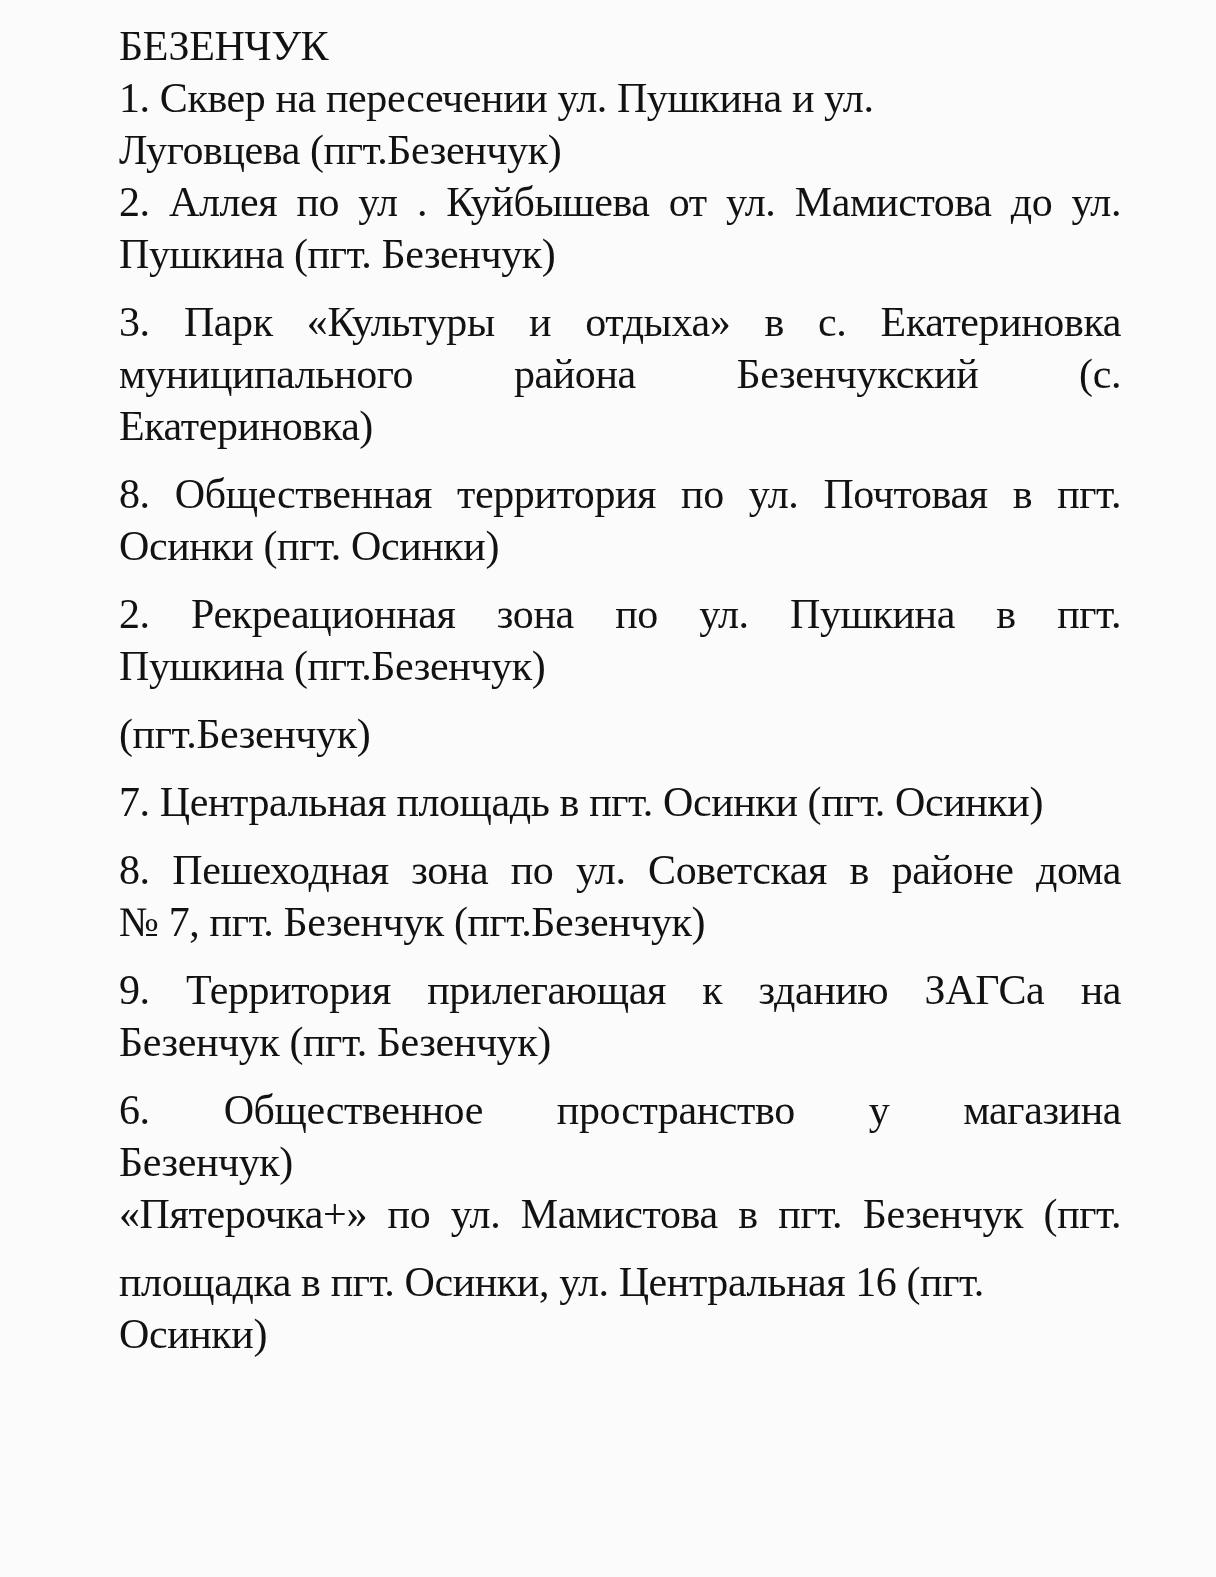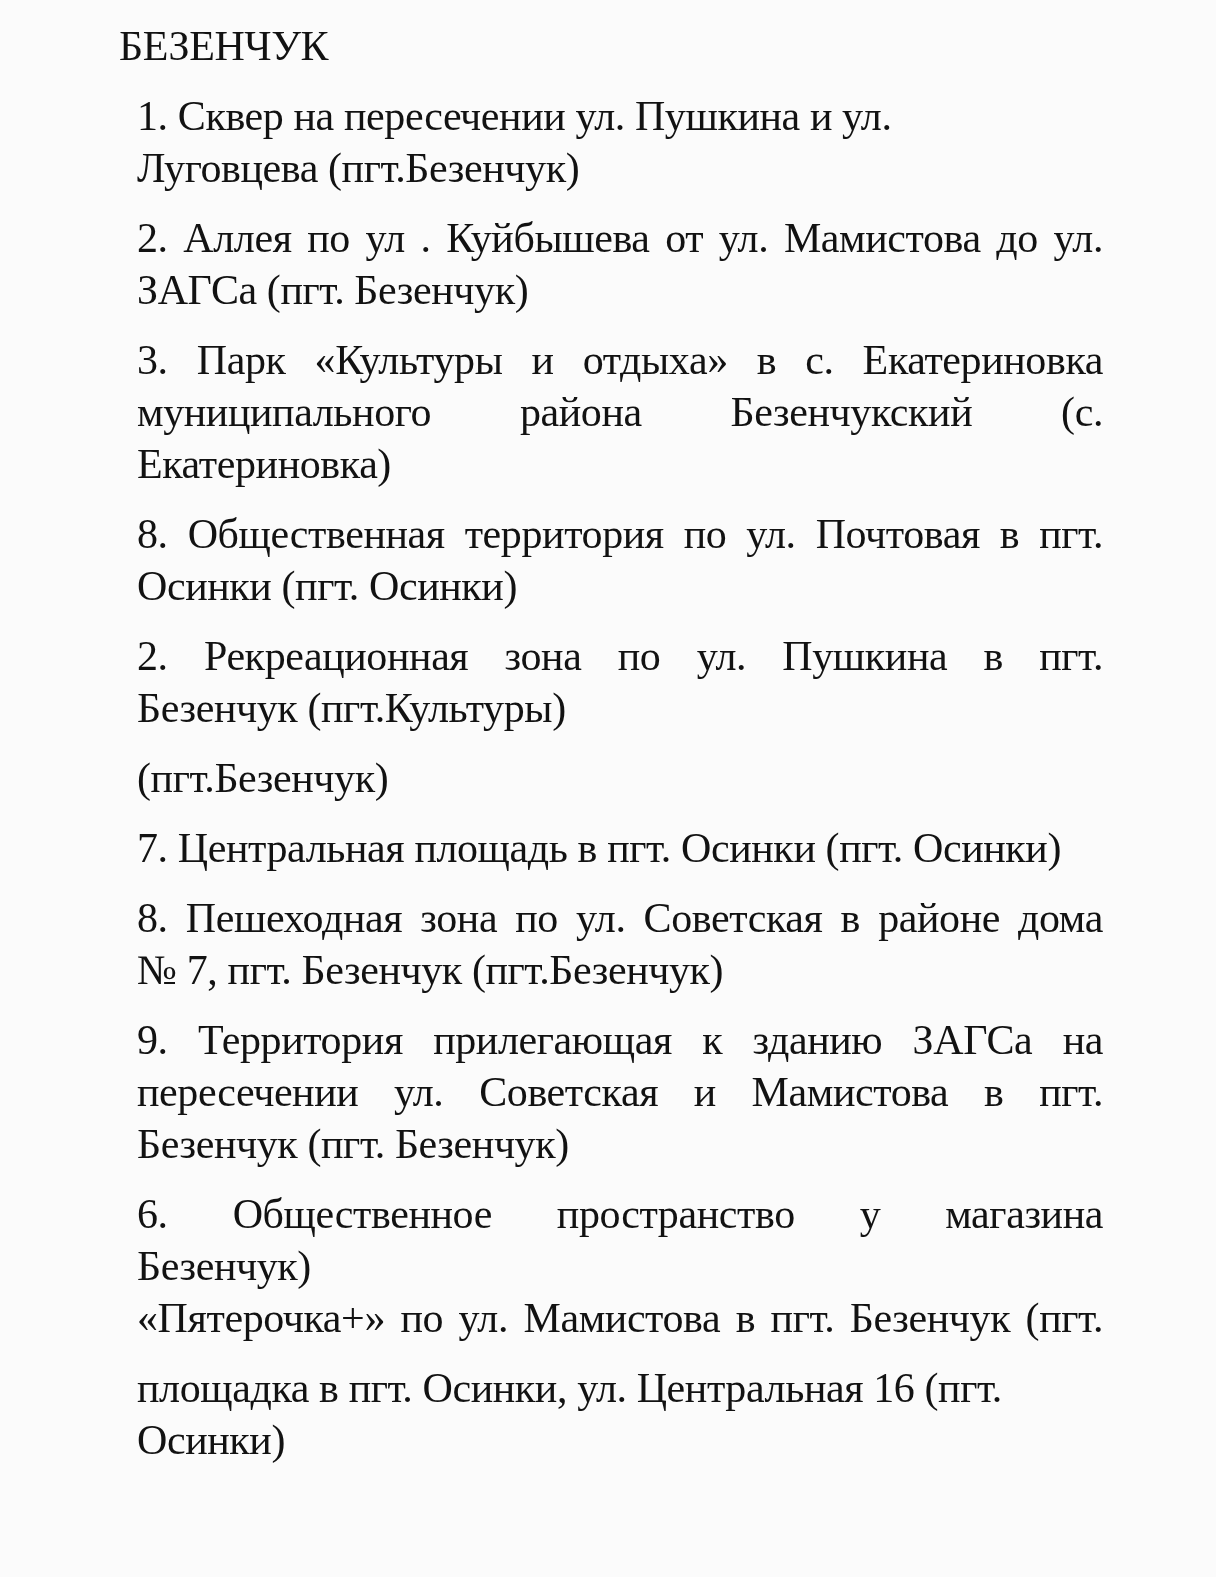--- a/index.html
+++ b/index.html
@@ -24,21 +24,21 @@
     letter-spacing: -0.4px;
   }
   .heading {
     font-size: 42px;
     font-weight: normal;
     margin: 0;
     line-height: 52px;
     white-space: pre;
   }
   .para {
-    margin: 18px;
+    margin: 0;
     text-align: left;
   }
   .para.spaced {
     margin-top: 16px;
   }
   .line {
     white-space: pre;          
   }
   
   .line.stretch {
@@ -52,48 +52,47 @@
 
 <main class="page" style="color: rgb(18, 18, 18);">
   <h1 class="heading">БЕЗЕНЧУК</h1>
   <div id="location-list">
       <div class="para">
         <div class="line">1. Сквер на пересечении ул. Пушкина и ул.</div>
         <div class="line">Луговцева (пгт.Безенчук)</div>
       </div>
       <div class="para">
         <div class="line stretch">2. Аллея по ул . Куйбышева от ул. Мамистова  до ул.</div>
-        <div class="line">ЗАГСа (пгт. Безенчук)</div>
+        <div class="line">Пушкина (пгт. Безенчук)</div>
       </div>
       <div class="para spaced">
         <div class="line stretch">3. Парк «Культуры и отдыха» в с. Екатериновка</div>
         <div class="line stretch">муниципального района Безенчукский (с.</div>
         <div class="line">Екатериновка)</div>
       </div>
       <div class="para spaced">
         <div class="line stretch">8. Общественная территория по ул. Почтовая в пгт.</div>
         <div class="line">Осинки (пгт. Осинки)</div>
       </div>
       <div class="para spaced">
         <div class="line stretch">2. Рекреационная зона по ул. Пушкина в пгт.</div>
-        <div class="line">Безенчук (пгт.Культуры)</div>
+        <div class="line">Пушкина (пгт.Безенчук)</div>
       </div>
       <div class="para spaced">
         <div class="line">(пгт.Безенчук)</div>
       </div>
       <div class="para spaced">
         <div class="line">7. Центральная площадь в пгт. Осинки (пгт. Осинки)</div>
       </div>
       <div class="para spaced">
         <div class="line stretch">8. Пешеходная зона по ул. Советская в районе дома</div>
         <div class="line">№ 7, пгт. Безенчук (пгт.Безенчук)</div>
       </div>
       <div class="para spaced">
         <div class="line stretch">9. Территория прилегающая к зданию ЗАГСа  на</div>
-        <div class="line stretch">пересечении ул. Советская и Мамистова в  пгт.</div>
         <div class="line">Безенчук (пгт. Безенчук)</div>
       </div>
       <div class="para spaced">
         <div class="line stretch">6. Общественное пространство у магазина</div>
         <div class="line">Безенчук)</div>
         <div class="line stretch">«Пятерочка+» по ул. Мамистова в  пгт. Безенчук (пгт.</div>
       </div>
       <div class="para spaced">
         <div class="line">площадка в пгт. Осинки, ул. Центральная 16 (пгт.</div>
         <div class="line">Осинки)</div>

